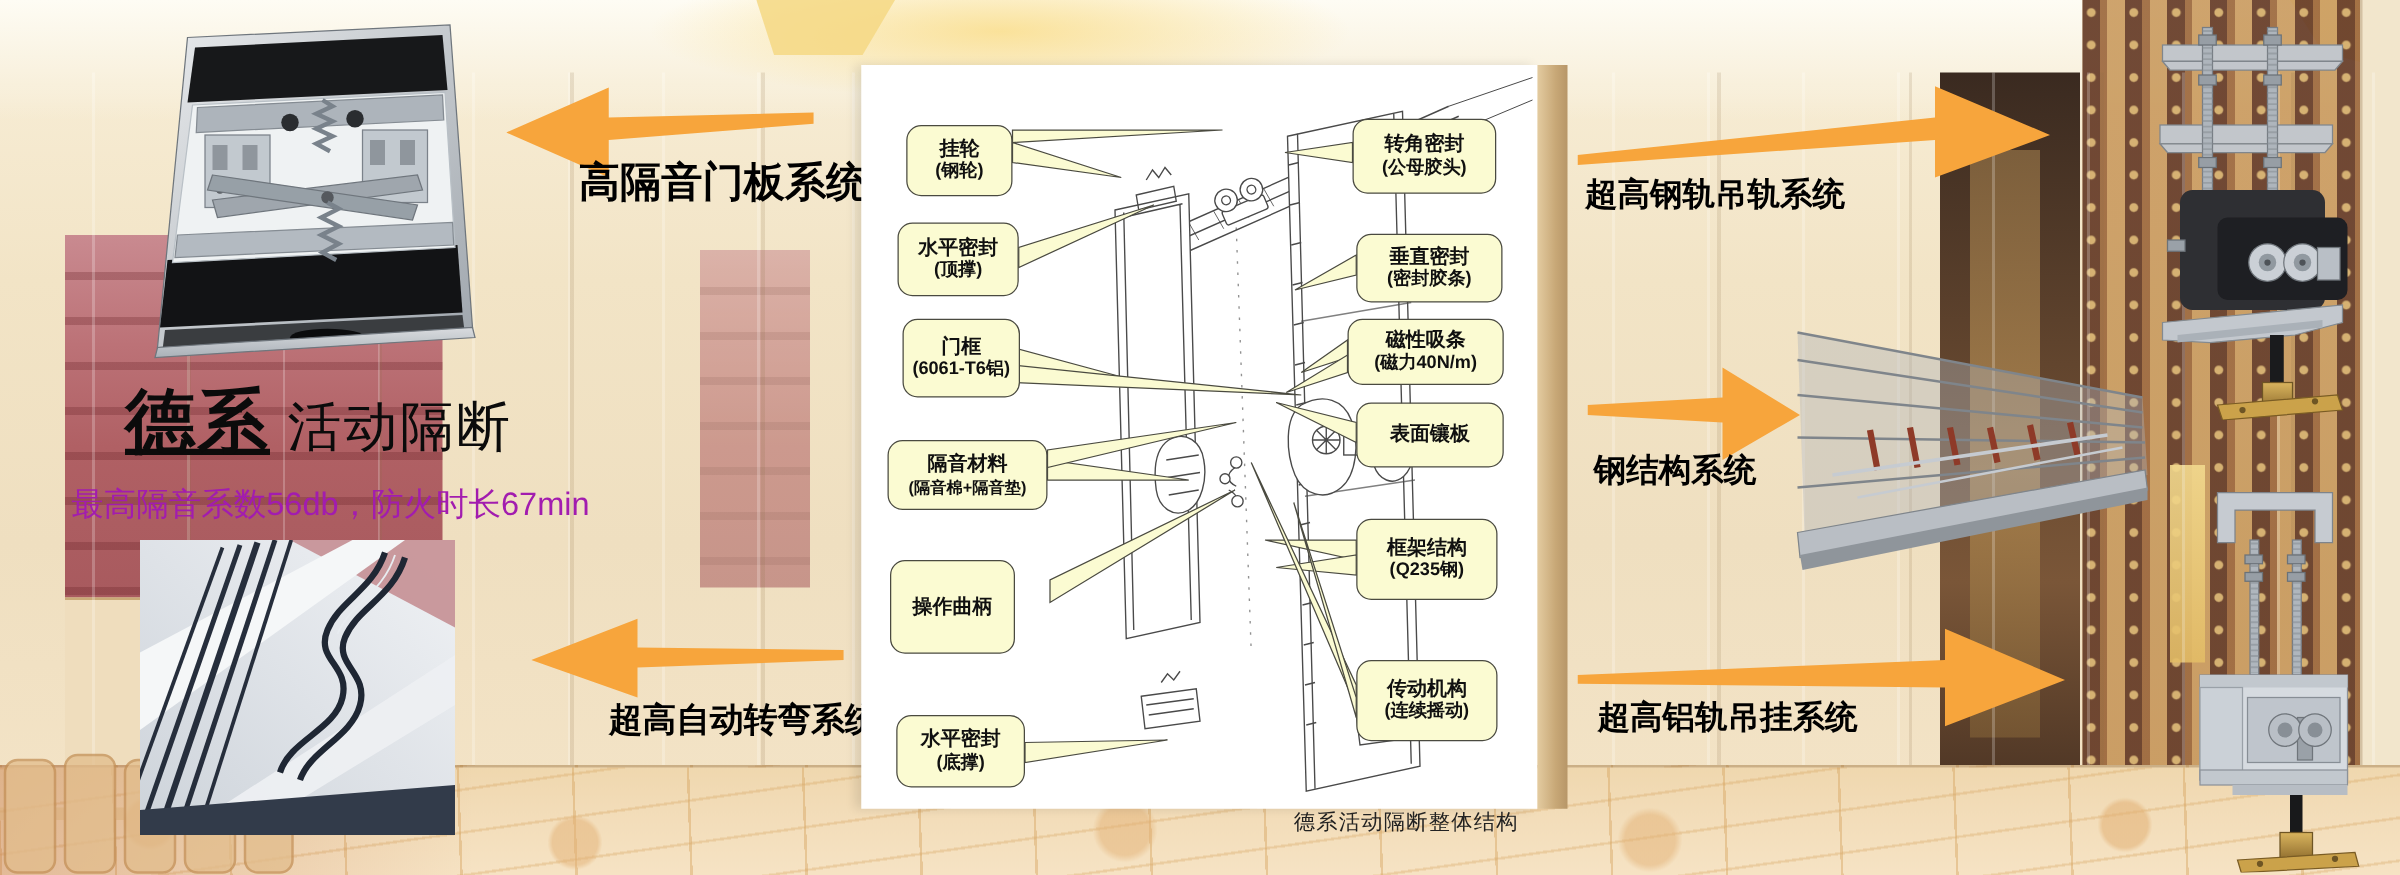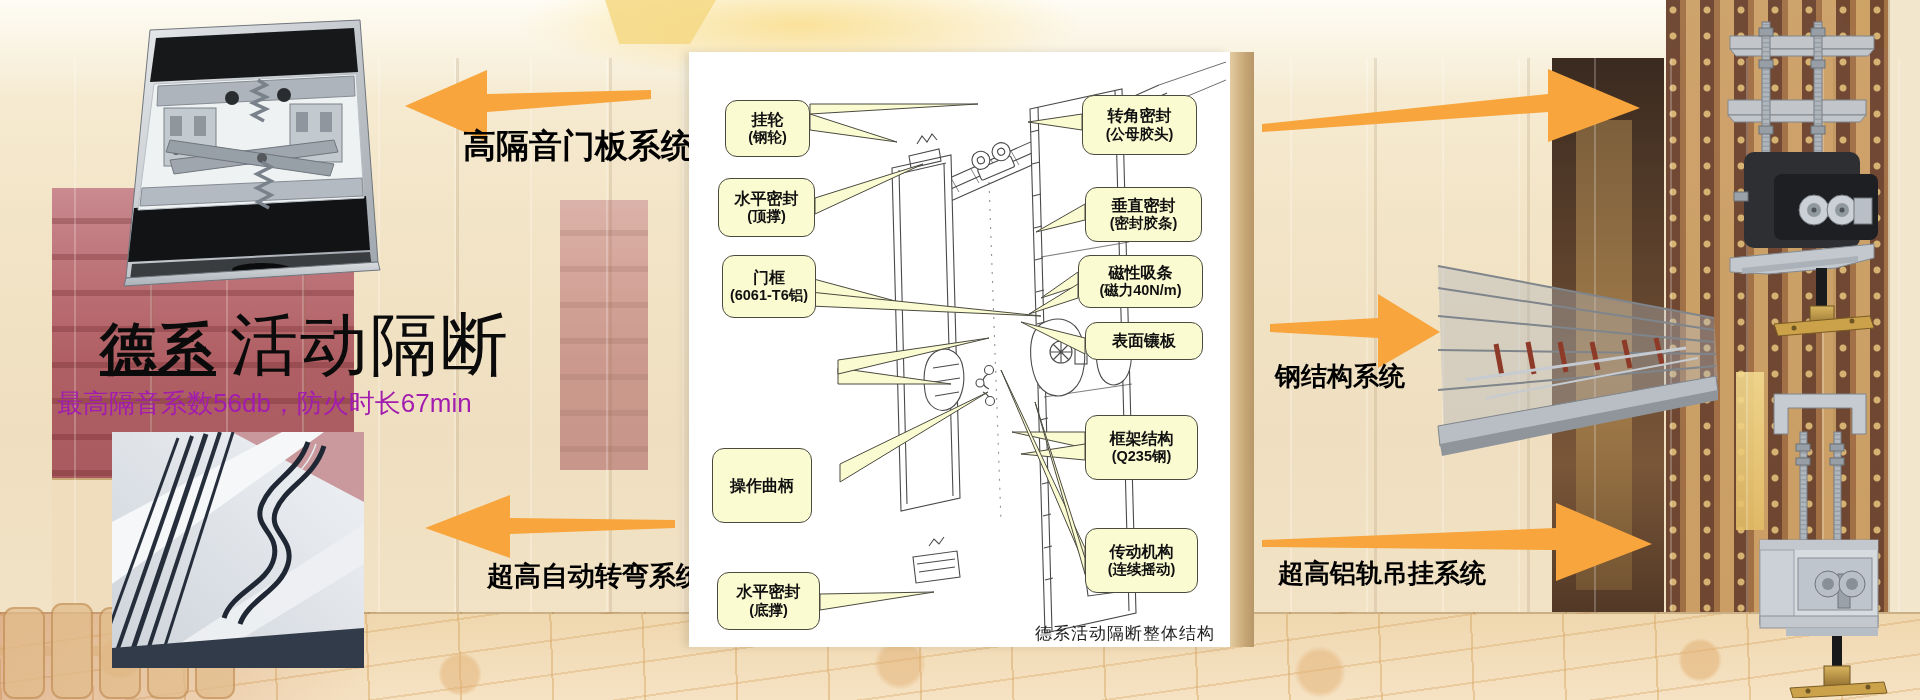--- a/index.html
+++ b/index.html
@@ -42,38 +42,38 @@
      radial-gradient(circle 30px at 1320px 58px,rgba(226,176,116,.5) 0 20px,transparent 26px),
      radial-gradient(circle 26px at 1700px 46px,rgba(226,176,116,.55) 0 18px,transparent 22px),
      repeating-linear-gradient(88deg,rgba(214,164,96,.45) 0 2px,transparent 2px 92px),
      repeating-linear-gradient(172deg,rgba(214,164,96,.35) 0 2px,transparent 2px 34px),
      linear-gradient(180deg,#EFD7AE,#F2DCB8 40%,#F6E3C4);}
   .carpet-tint{left:0;top:612px;width:380px;height:88px;
     background:linear-gradient(90deg,rgba(190,110,70,.35),rgba(190,110,70,0));}
   
   .title-row{left:100px;top:300px;white-space:nowrap;color:#0b0b0b;}
   .title-row .t1{font-size:56px;font-weight:900;letter-spacing:2px;text-decoration:underline;}
-  .title-row .t2{font-size:68px;font-weight:400;margin-left:14px;letter-spacing:2px;}
+  .title-row .t2{font-size:43px;font-weight:400;margin-left:14px;letter-spacing:2px;}
   .subtitle{left:57px;top:386px;font-size:26px;font-weight:400;color:#a21caf;white-space:nowrap;}
   
   .arrow polygon{fill:var(--arrow-orange,#F7A53C);}
   .syslabel{font-weight:700;color:#000;white-space:nowrap;}
   
   .panel{left:689px;top:52px;width:541px;height:595px;background:#FFFFFF;box-shadow:-5px 0 8px rgba(0,0,0,.10);}
   .gold-band{left:1230px;top:52px;width:24px;height:595px;
     background:linear-gradient(90deg,#E3CBA0,#C8A877 60%,#B79668);}
   .panel svg.blue{position:absolute;inset:0;}
   .callout{position:absolute;background:var(--callout-fill,#FBFBD2);
     border:1.5px solid var(--callout-border,#4A4A40);border-radius:12px;
     display:flex;flex-direction:column;align-items:center;justify-content:center;
     text-align:left;font-weight:600;font-size:16px;line-height:1.22;color:#101010;padding:2px;box-sizing:border-box;}
   .callout .l2{font-size:14.5px;}
   .callout .l2.tiny{font-size:13px;}
   .callout span:empty{display:none;}
-  .caption{position:absolute;left:346px;top:570px;font-size:17px;color:#222;letter-spacing:1px;white-space:nowrap;}
+  .caption{position:absolute;left:346px;top:594px;font-size:17px;color:#222;letter-spacing:1px;white-space:nowrap;}
   .leader{fill:var(--callout-fill,#FBFBD2);stroke:var(--callout-border,#4A4A40);stroke-width:1;}
   .dwg{stroke:#4A4A4A;fill:none;stroke-width:1.1;}
   .dwgf{stroke:#4A4A4A;fill:#FFFFFF;stroke-width:1.1;}
 </style>
 </head>
 <body>
 
 <div class="stage">
 
   <div class="abs bg-wall"></div>
@@ -313,20 +313,21 @@
   <div class="abs syslabel" style="left:463px;top:124px;font-size:33px;text-align:center;">高隔音门板系统</div>
 
   <svg class="abs arrow" style="left:425px;top:492px;" width="250" height="68" viewBox="0 0 250 68">
     <polygon points="0,36 85,3 85,26 250,28 250,36 85,42 85,66"></polygon>
   </svg>
   <div class="abs syslabel" style="left:487px;top:558px;font-size:27px;">超高自动转弯系统</div>
 
   <svg class="abs arrow" style="left:1262px;top:66px;" width="378" height="78" viewBox="0 0 378 78">
     <polygon points="378,42 286,3 286,28 0,58 0,66 286,46 286,76"></polygon>
   </svg>
+  <div class="abs syslabel" style="left:1268px;top:138px;font-size:26px;">超高钢轨吊轨系统</div>
 
   <svg class="abs arrow" style="left:1270px;top:290px;" width="170" height="80" viewBox="0 0 170 80">
     <polygon points="170,42 108,4 108,28 0,34 0,42 108,48 108,78"></polygon>
   </svg>
   <div class="abs syslabel" style="left:1275px;top:359px;font-size:26px;text-align:center;">钢结构系统</div>
 
   <svg class="abs arrow" style="left:1262px;top:500px;" width="390" height="84" viewBox="0 0 390 84">
     <polygon points="390,44 294,3 294,28 0,40 0,47 294,50 294,81"></polygon>
   </svg>
   <div class="abs syslabel" style="left:1278px;top:556px;font-size:26px;">超高铝轨吊挂系统</div>
@@ -410,41 +411,45 @@
       <span class="l2">(钢轮)</span>
     </div>
     <div class="callout" style="left:29px;top:126px;width:97px;height:59px;">
       <span class="l1">水平密封</span>
       <span class="l2">(顶撑)</span>
     </div>
     <div class="callout" style="left:33px;top:203px;width:94px;height:63px;">
       <span class="l1">门框</span>
       <span class="l2">(6061-T6铝)</span>
     </div>
+    <div class="callout" style="left:21px;top:300px;width:128px;height:56px;">
+      <span class="l1">隔音材料</span>
+      <span class="l2 tiny">(隔音棉+隔音垫)</span>
+    </div>
     <div class="callout" style="left:23px;top:396px;width:100px;height:75px;">
       <span class="l1">操作曲柄</span>
 
     </div>
     <div class="callout" style="left:28px;top:520px;width:103px;height:58px;">
       <span class="l1">水平密封</span>
       <span class="l2">(底撑)</span>
     </div>
     <div class="callout" style="left:393px;top:43px;width:115px;height:60px;">
       <span class="l1">转角密封</span>
       <span class="l2">(公母胶头)</span>
     </div>
     <div class="callout" style="left:396px;top:135px;width:117px;height:55px;">
       <span class="l1">垂直密封</span>
       <span class="l2">(密封胶条)</span>
     </div>
     <div class="callout" style="left:389px;top:203px;width:125px;height:53px;">
       <span class="l1">磁性吸条</span>
       <span class="l2">(磁力40N/m)</span>
     </div>
-    <div class="callout" style="left:396px;top:270px;width:118px;height:38px;">
+    <div class="callout" style="left:396px;top:270px;width:118px;height:52px;">
       <span class="l1">表面镶板</span>
 
     </div>
     <div class="callout" style="left:396px;top:363px;width:113px;height:65px;">
       <span class="l1">框架结构</span>
       <span class="l2">(Q235钢)</span>
     </div>
     <div class="callout" style="left:396px;top:476px;width:113px;height:65px;">
       <span class="l1">传动机构</span>
       <span class="l2">(连续摇动)</span>

